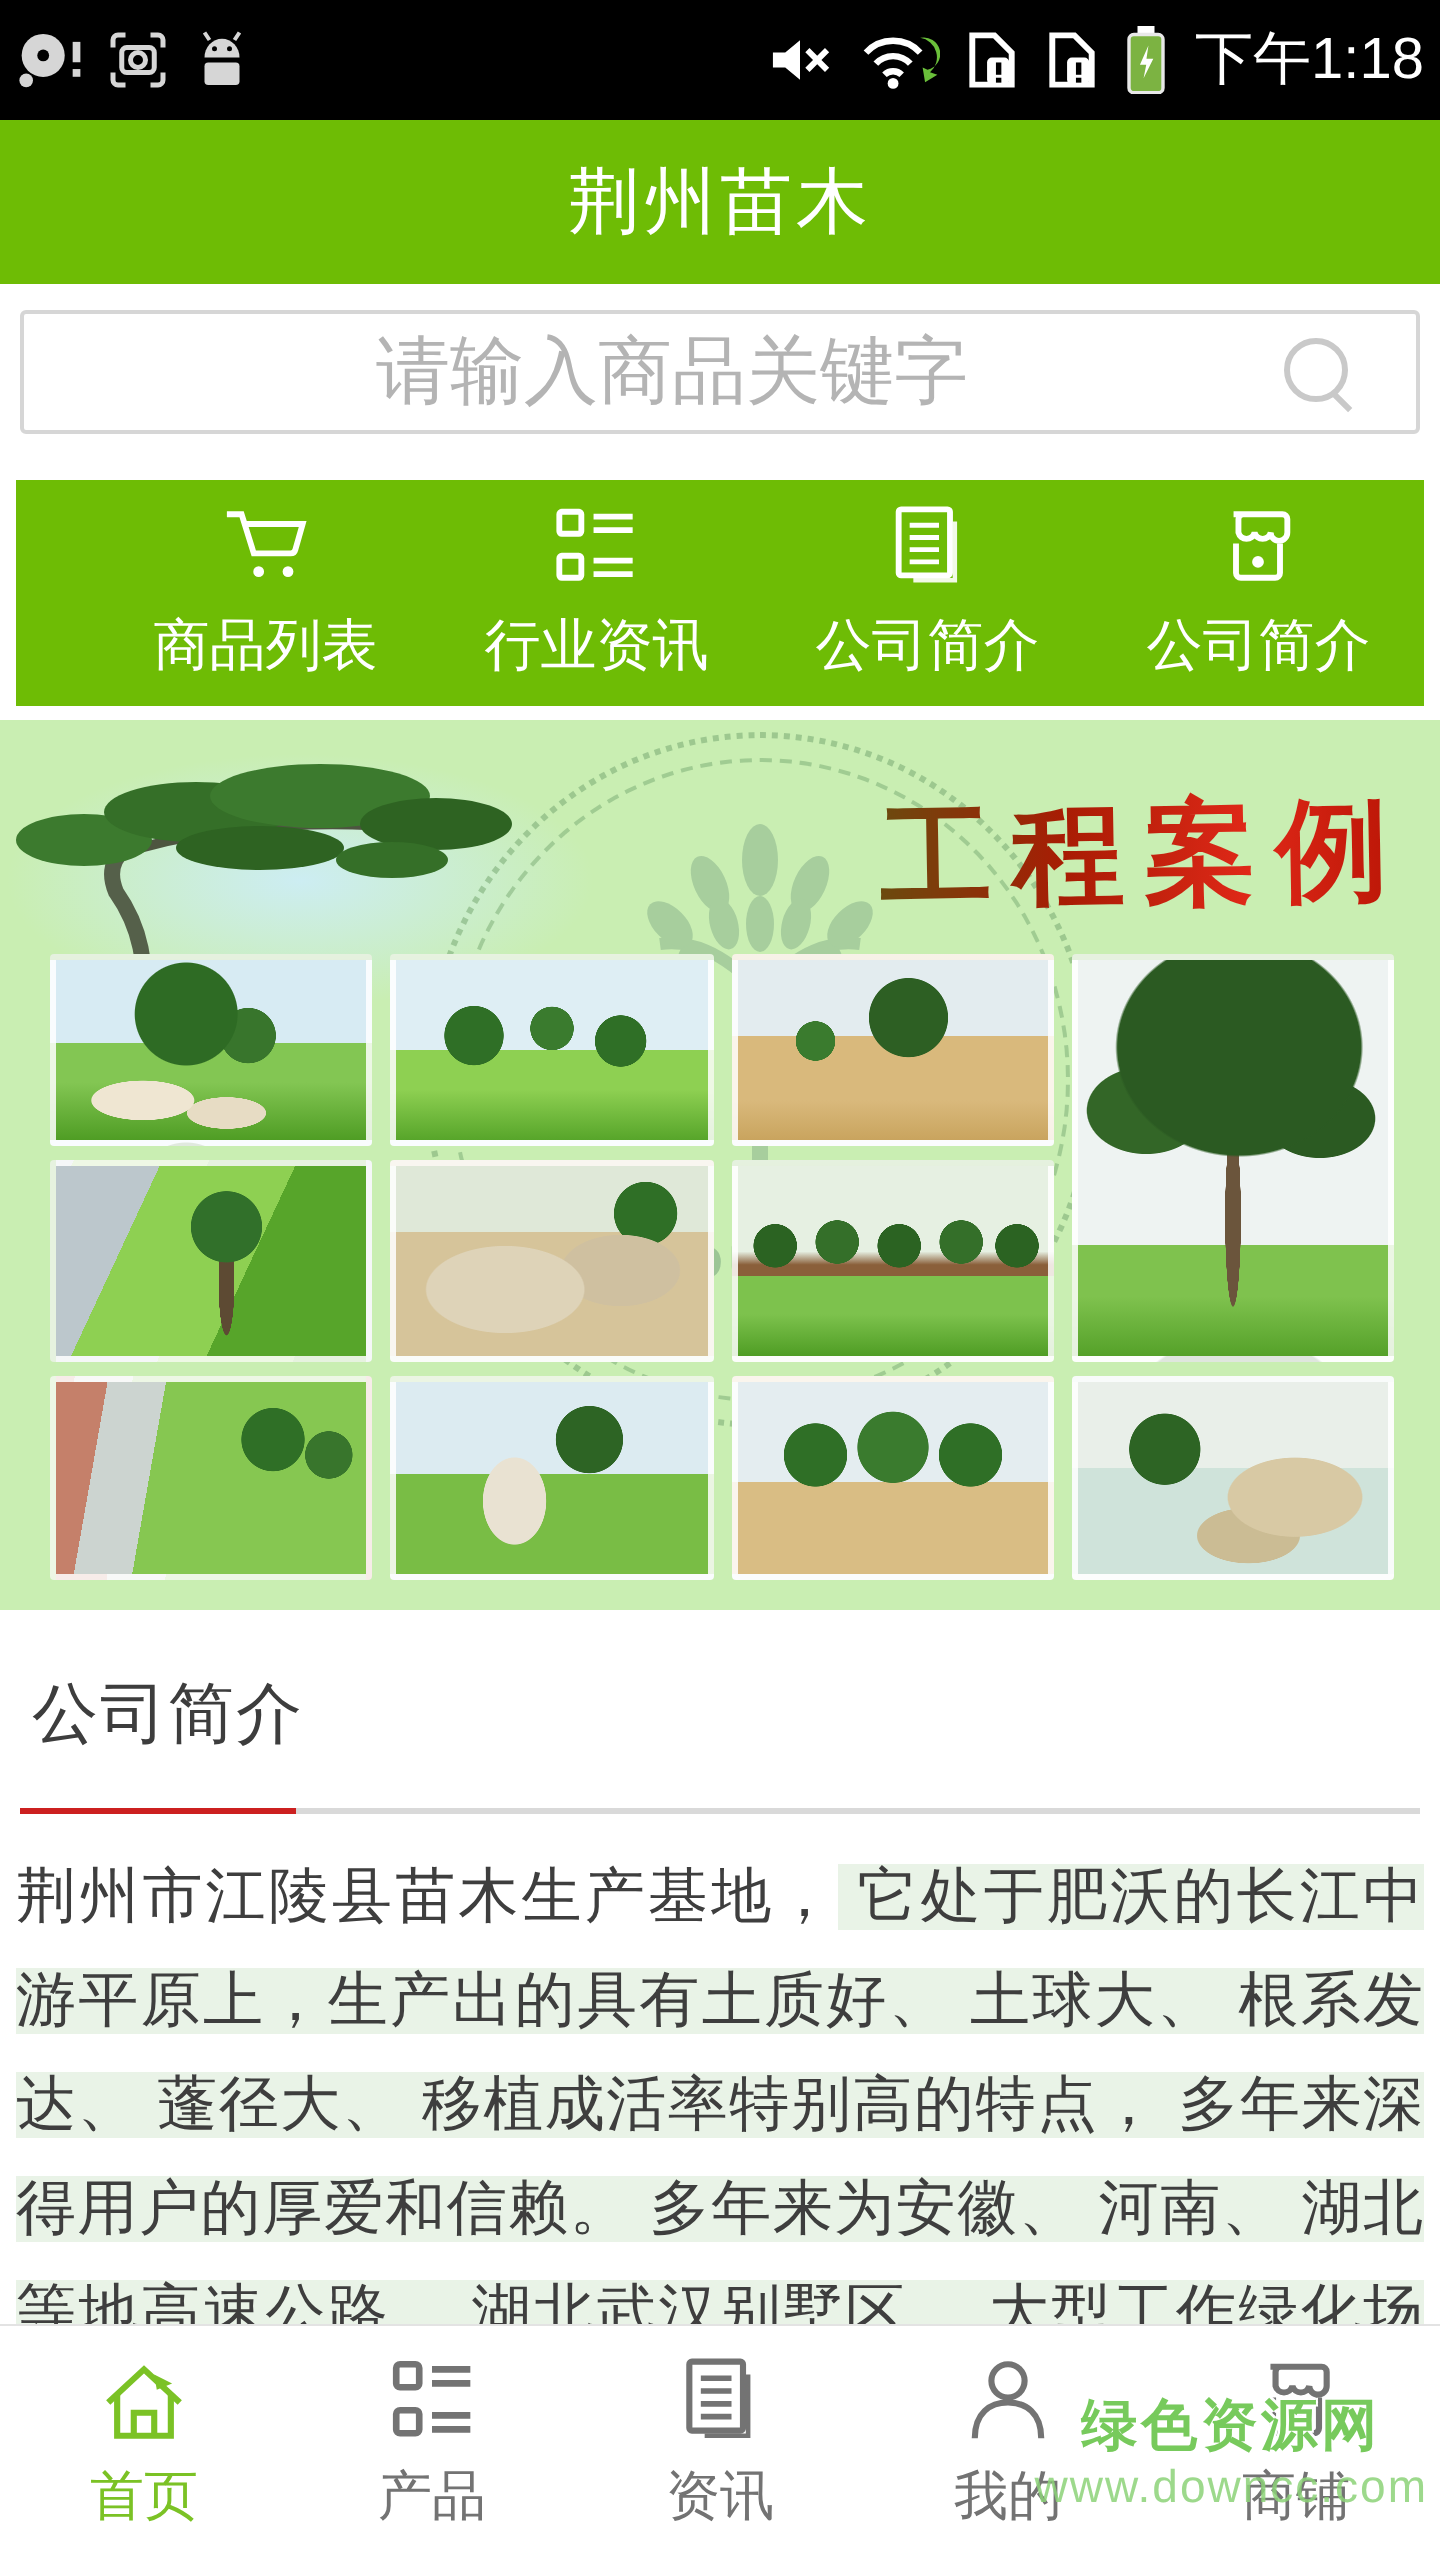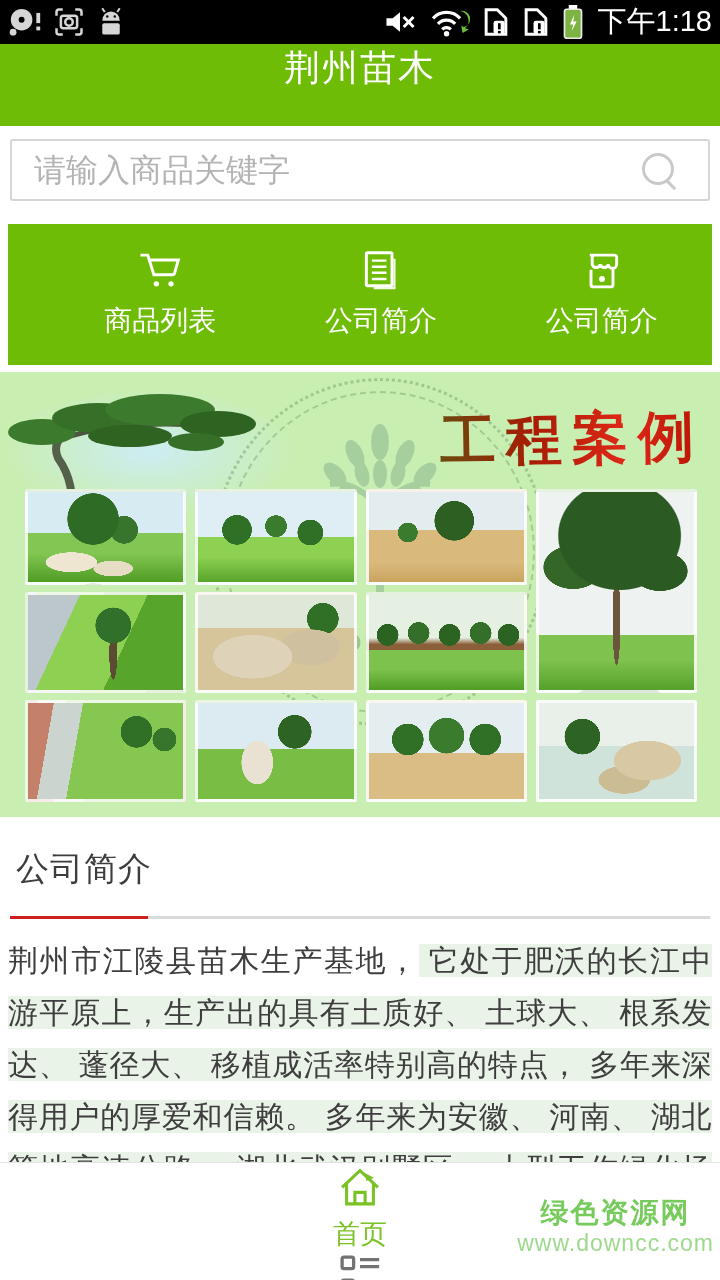--- a/index.html
+++ b/index.html
@@ -1,37 +1,37 @@
 <!DOCTYPE html>
 <html><head>
 <meta charset="utf-8">
 <style>
   html,body{margin:0;padding:0;}
   body{
     width:720px;height:1280px;overflow:hidden;position:relative;background:#fff;
     font-family:"Liberation Sans","DejaVu Sans",sans-serif;
   }
   
-  .status-bar{height:44px;background:#000;display:flex;align-items:center;justify-content:space-between;padding:0 8px;box-sizing:border-box;}
+  .status-bar{height:60px;background:#000;display:flex;align-items:center;justify-content:space-between;padding:0 8px;box-sizing:border-box;}
   .sb-left,.sb-right{display:flex;align-items:center;gap:12px;}
   .sb-ic{display:inline-flex;align-items:center;}
   .sb-time{color:#fff;font-size:29px;margin-left:2px;}
   
-  .app-header{height:82px;background:#6ebc05;display:flex;align-items:flex-start;justify-content:center;}
+  .app-header{height:82px;background:#6ebc05;display:flex;align-items:center;justify-content:center;}
   .app-title{color:#fff;font-size:36px;letter-spacing:2px;}
   
   .search-section{height:88px;background:#fff;display:flex;align-items:center;}
   .search-box{position:relative;margin:0 10px;flex:1;height:62px;border:2px solid #d6d6d6;border-radius:3px;background:#fff;box-sizing:border-box;}
-  .search-box input{width:100%;height:100%;border:none;outline:none;font-size:32px;padding:0 70px 0 22px;box-sizing:border-box;color:#1d4ed8;background:transparent;font-family:inherit;}
+  .search-box input{width:100%;height:100%;border:none;outline:none;font-size:37px;padding:0 70px 0 22px;box-sizing:border-box;color:#1d4ed8;background:transparent;font-family:inherit;text-align:center;}
   .search-box input::placeholder{color:#b4b4b4;}
   .mag{position:absolute;right:34px;top:12px;width:26px;height:26px;border:3px solid #c9c9c9;border-radius:50%;}
   .mag::after{content:"";position:absolute;width:3px;height:13px;background:#c9c9c9;left:24px;top:22px;transform:rotate(-45deg);}
   
   .quick-menu-wrap{padding:10px 8px 7px;background:#fff;}
-  .quick-menu{background:#6ebc05;height:141px;display:flex;align-items:center;padding-left:42px;}
+  .quick-menu{background:#6ebc05;height:113px;display:flex;align-items:center;padding-left:42px;}
   .qm-item{flex:1;display:flex;flex-direction:column;align-items:center;gap:9px;color:#fff;cursor:pointer;}
   .qm-item svg{width:50px;height:44px;display:block;}
   .qm-label{font-size:28px;}
   
   .banner{position:relative;width:720px;height:445px;background:#c9eeb2;overflow:hidden;cursor:pointer;}
   .banner::before{content:"";position:absolute;left:-30px;top:-10px;width:430px;height:190px;
     background:radial-gradient(ellipse 210px 90px at 180px 90px,rgba(205,237,246,.95),rgba(205,237,246,0) 70%);}
   .banner-pine{position:absolute;left:0;top:8px;width:280px;height:150px;}
   .banner-title{position:absolute;right:16px;top:30px;font-family:"DejaVu Serif","Liberation Serif",serif;
     font-weight:bold;font-size:56px;letter-spacing:10px;color:#c21a07;transform:rotate(-1deg);
@@ -63,21 +63,21 @@
   .p11{background:radial-gradient(circle 18px at 28% 35%,#2d6424 98%,transparent),radial-gradient(ellipse 34px 20px at 70% 60%,#d8c9a4 98%,transparent),radial-gradient(ellipse 26px 14px at 55% 80%,#cbbc94 98%,transparent),linear-gradient(180deg,#e9efe9 0 45%,#cfe3da 45% 100%);}
   
   .company{background:#fff;padding:30px 8px 0;height:368px;box-sizing:border-box;overflow:hidden;}
   .company-heading{margin:0 0 0 8px;font-size:33px;font-weight:normal;color:#3d3d3d;letter-spacing:1px;}
   .heading-rule{margin:24px 2px 0;height:3px;background:#d9d9d9;position:relative;}
   .heading-rule::before{content:"";position:absolute;left:0;top:0;width:138px;height:3px;background:#cc2020;}
   .company-text{margin:16px 0 0;font-size:30px;line-height:52px;color:#3e3e3e;text-align:justify;letter-spacing:.5px;}
   .hl{background:#e9f3e7;}
   
   .bottom-nav{position:fixed;left:0;bottom:0;width:720px;height:117px;background:#fff;border-top:1px solid #e3e3e3;
-    display:flex;align-items:center;z-index:10;flex-direction:column;}
+    display:flex;align-items:center;z-index:10;}
   .nav-item{flex:1;display:flex;flex-direction:column;align-items:center;gap:7px;color:#737373;cursor:pointer;}
   .nav-item svg{width:48px;height:46px;display:block;}
   .nav-label{font-size:27px;}
   .nav-item.active{color:#7bc225;}
   
   .site-watermark{position:fixed;right:6px;bottom:24px;z-index:50;text-align:center;pointer-events:none;line-height:1.1;}
   .swm-name{font-size:28px;font-weight:bold;letter-spacing:2px;color:rgba(104,196,74,.9);
     text-shadow:1px 1px 0 #fff,-1px -1px 0 #fff,1px -1px 0 #fff,-1px 1px 0 #fff;}
   .swm-url{font-size:23px;color:rgba(140,210,120,.85);letter-spacing:1px;margin-top:2px;}
 </style>
@@ -170,20 +170,31 @@
   <div class="quick-menu">
     <div class="qm-item">
       <span>
         <svg viewBox="0 0 40 36" fill="none" stroke="#fff" stroke-width="2.4">
             <path d="M4 5 h6 l5 16 h15 a2 2 0 0 0 2-1.5 L35 9 H12"></path>
             <circle cx="17" cy="28.5" r="2.2" fill="#fff" stroke="none"></circle>
             <circle cx="29" cy="28.5" r="2.2" fill="#fff" stroke="none"></circle>
           </svg>
       </span>
       <span class="qm-label">商品列表</span>
+    </div>
+    <div class="qm-item">
+      <span>
+        <svg viewBox="0 0 36 36" fill="none" stroke="#fff" stroke-width="2.4">
+            <rect x="3" y="4" width="9" height="9" rx="1"></rect>
+            <path d="M17 6 H33 M17 11.5 H33"></path>
+            <rect x="3" y="22" width="9" height="9" rx="1"></rect>
+            <path d="M17 24 H33 M17 29.5 H33"></path>
+          </svg>
+      </span>
+      <span class="qm-label">行业资讯</span>
     </div>
     <div class="qm-item">
       <span>
         <svg viewBox="0 0 36 36" fill="none" stroke="#fff" stroke-width="2.4">
             <path d="M29 8 v24 h-17" stroke-width="1.8" opacity=".9"></path>
             <rect x="6" y="3" width="21" height="27" rx="1"></rect>
             <path d="M10.5 9.5 H22.5 M10.5 14.5 H22.5 M10.5 19.5 H22.5 M10.5 24.5 H22.5" stroke-width="2"></path>
           </svg>
       </span>
       <span class="qm-label">公司简介</span>

